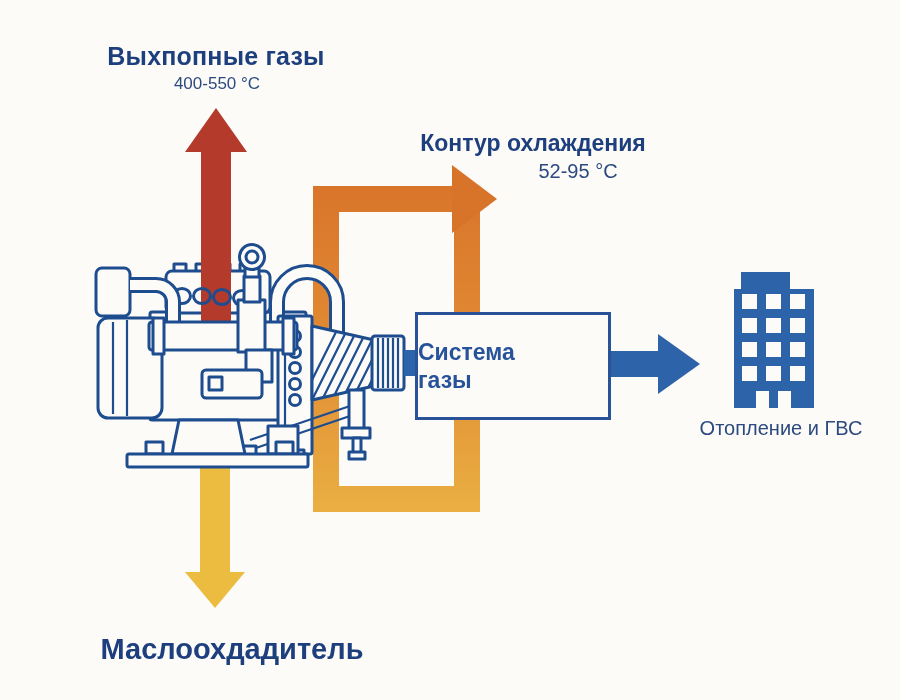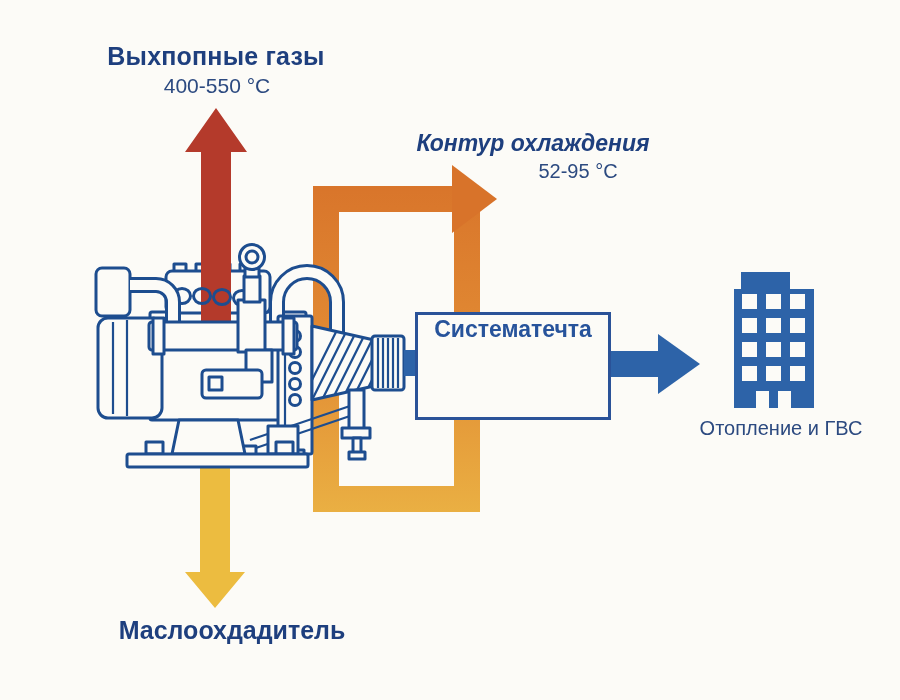--- a/index.html
+++ b/index.html
@@ -13,30 +13,30 @@
     width:900px;height:700px;position:relative;overflow:hidden;
     background:var(--bg,#fcfbf7);
     font-family:"Liberation Sans","DejaVu Sans",sans-serif;
   }
   .stage{position:absolute;inset:0;}
   svg{position:absolute;left:0;top:0;}
   .lbl{position:absolute;text-align:center;color:var(--navy,#1e3f7e);line-height:1.15;}
   .lbl.bold{font-weight:bold;text-align:center;}
   .lbl.temp{color:var(--navy-soft,#2c4a80);font-weight:normal;}
   .exhaust-title{left:66px;top:42px;width:300px;font-size:25px;letter-spacing:.2px;}
-  .exhaust-temp{left:67px;top:74px;width:300px;font-size:21px;}
-  .cooling-title{left:383px;top:130px;width:300px;font-size:23px;font-style:italic;}
+  .exhaust-temp{left:67px;top:74px;width:300px;font-size:17px;}
+  .cooling-title{left:383px;top:130px;width:300px;font-size:23px;}
   .cooling-temp{left:428px;top:160px;width:300px;font-size:20px;}
   .building-label{left:656px;top:417px;width:250px;font-size:20px;color:var(--navy-soft,#2c4a80);}
-  .oil-label{left:82px;top:616px;width:300px;font-size:25px;}
+  .oil-label{left:82px;top:633px;width:300px;font-size:29px;}
   .heat-box{
     position:absolute;left:415px;top:312px;width:196px;height:108px;
     background:var(--bg,#fcfbf7);border:3px solid var(--box-border,#2a5298);
-    box-sizing:border-box;display:flex;flex-direction:row;justify-content:center;
-    text-align:right;color:var(--box-text,#27539b);font-weight:bold;font-size:23px;line-height:28px;
+    box-sizing:border-box;display:flex;flex-direction:column;justify-content:center;
+    text-align:left;color:var(--box-text,#27539b);font-weight:bold;font-size:23px;line-height:28px;
   }
   
   .f-red{fill:var(--red,#b43a2b);}
   .f-yellow{fill:var(--yellow,#ecbc40);}
   .f-blue{fill:var(--blue,#2d63a8);}
   .f-bg{fill:var(--bg,#fcfbf7);}
   .f-head{fill:var(--orange,#d8732a);}
   .eng{fill:var(--bg,#fcfbf7);stroke:var(--line-blue,#1d4d8f);stroke-width:3;stroke-linejoin:round;}
   .eng-n{fill:none;stroke:var(--line-blue,#1d4d8f);stroke-width:3;stroke-linejoin:round;}
   .eng-t{fill:none;stroke:var(--line-blue,#1d4d8f);stroke-width:2.2;}
@@ -188,21 +188,21 @@
       <rect class="eng" x="268" y="426" width="30" height="28"></rect>
       <rect class="eng" x="146" y="442" width="17" height="12"></rect>
       <rect class="eng" x="276" y="442" width="17" height="12"></rect>
       <rect class="eng" x="127" y="454" width="181" height="13" rx="2"></rect>
     </g>
   </g>
 </svg>
 
 <div class="heat-box">
   <div>Система</div>
-  <div>течта</div>
+  <div>газы</div>
 </div>
 
 <div class="lbl bold exhaust-title">Выхпопные газы</div>
 <div class="lbl temp exhaust-temp">400-550 °C</div>
 <div class="lbl bold cooling-title">Контур охлаждения</div>
 <div class="lbl temp cooling-temp">52-95 °C</div>
 <div class="lbl building-label">Отопление и ГВС</div>
 <div class="lbl bold oil-label">Маслоохдадитель</div>
 
 </div>

